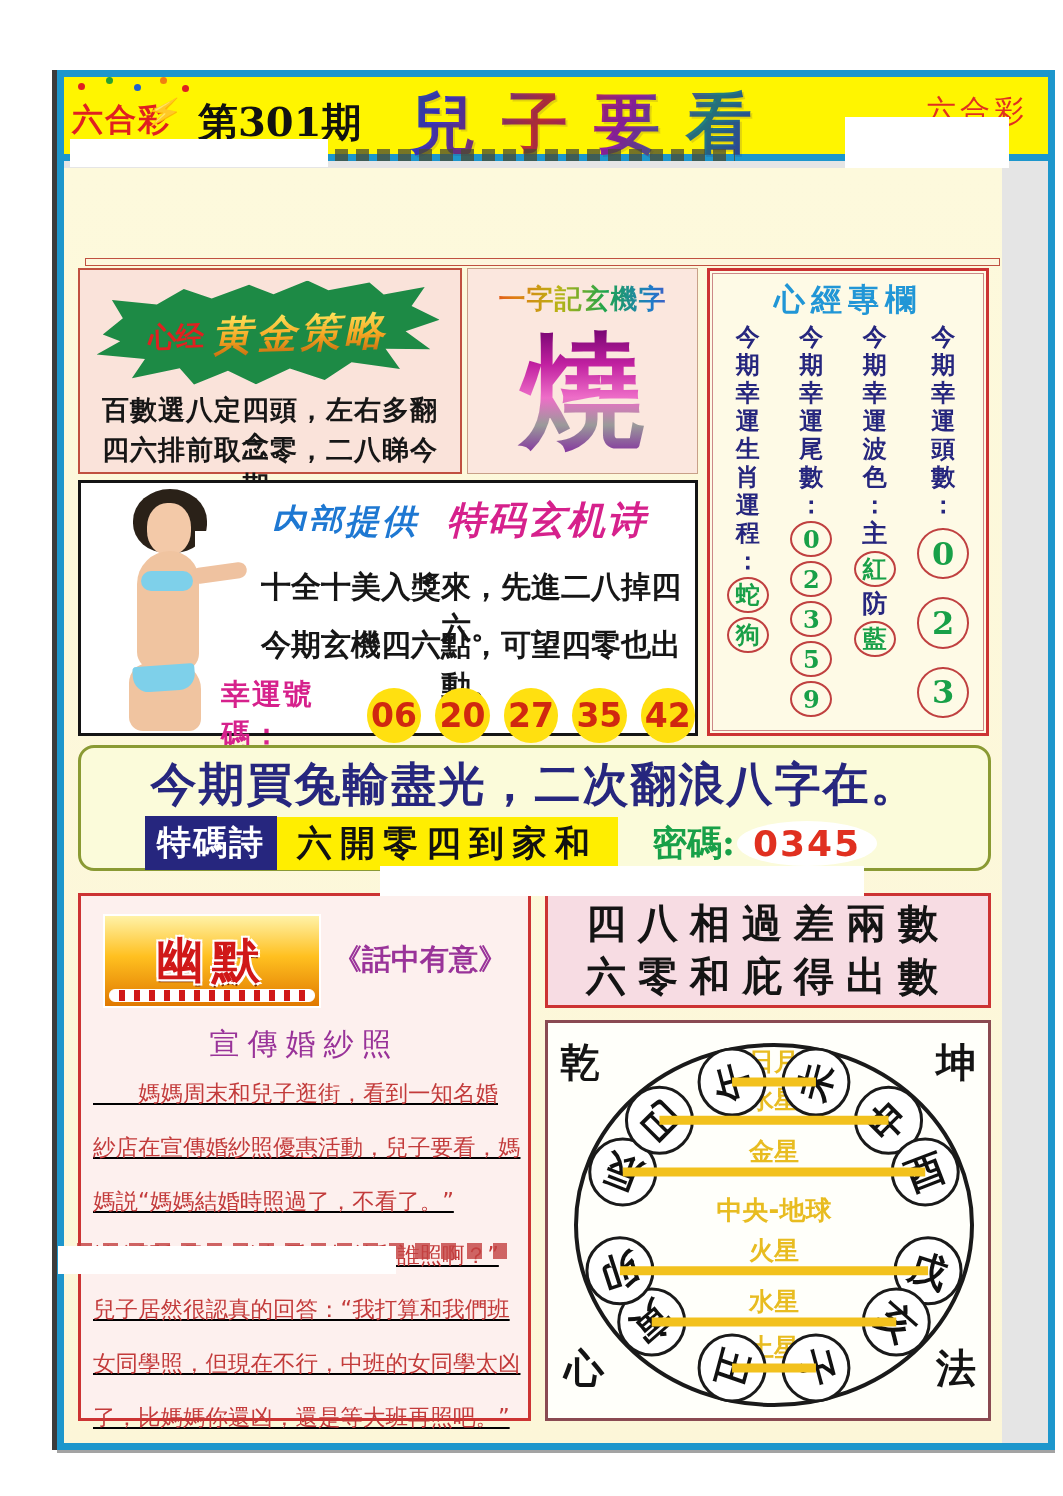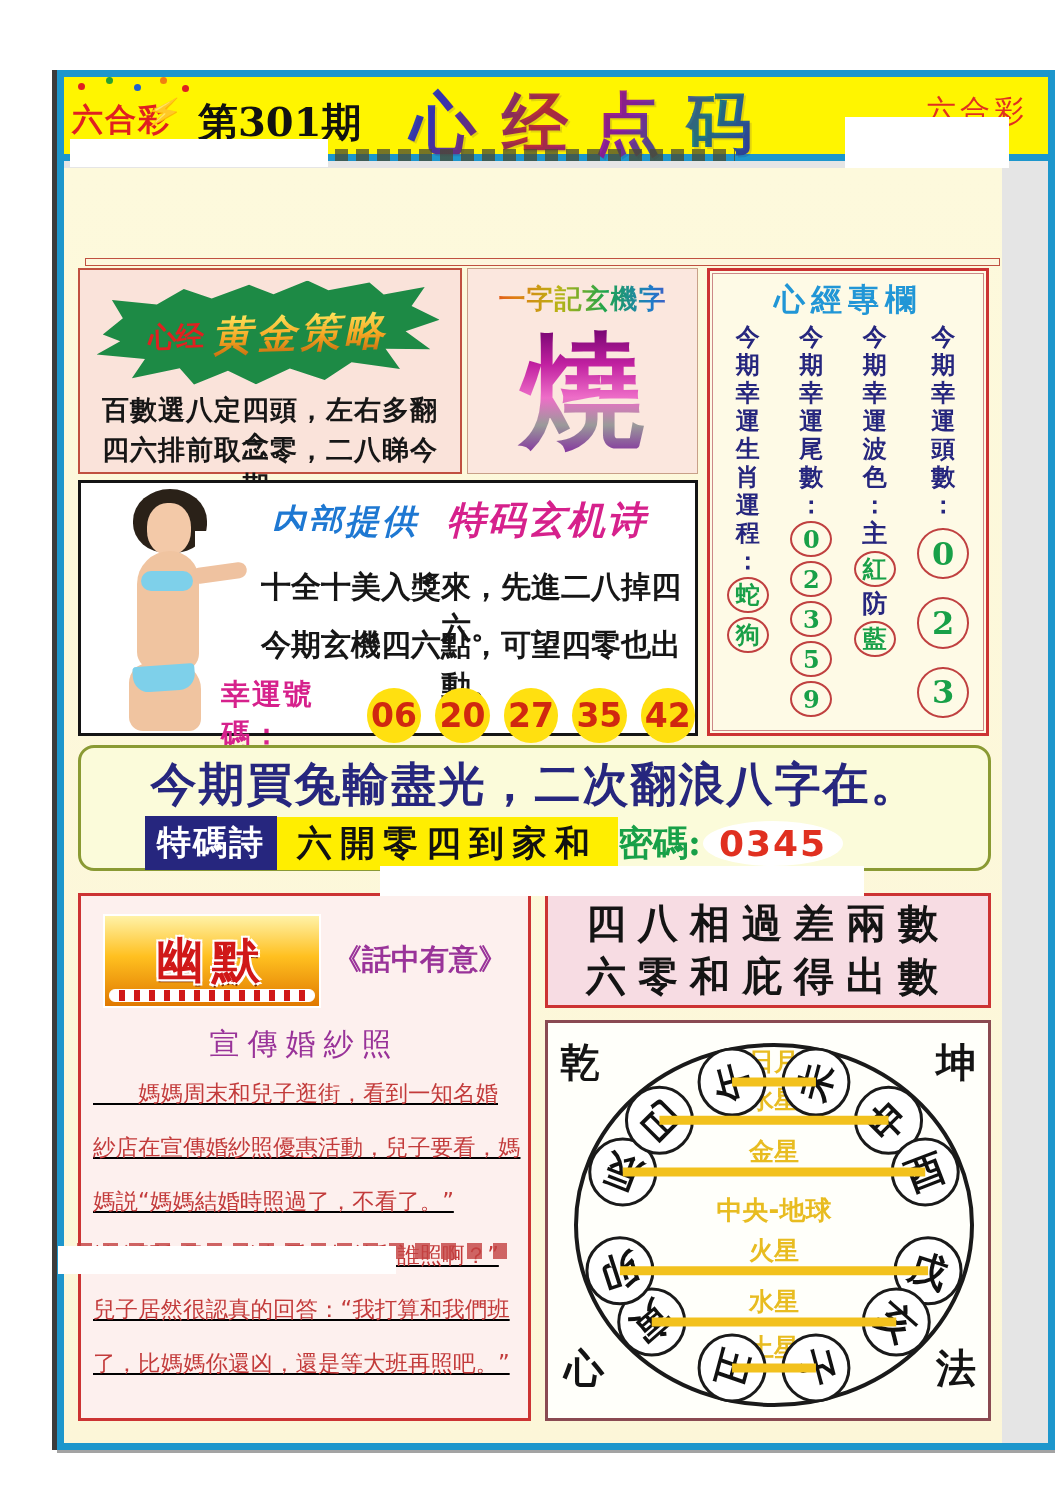--- a/index.html
+++ b/index.html
@@ -111,21 +111,21 @@
   
   .banner { left:14px; top:577px; width:913px; height:126px; background:#fbfbda;
             border:3px solid #8a9a33; border-radius:16px; }
   .banner-line { position:absolute; top:6px; width:100%; text-align:center; color:#26267e;
                  font-size:46px; font-weight:bold; letter-spacing:2px; }
   .banner-row { position:absolute; left:64px; top:68px; display:flex; align-items:center; }
   .sp-tag { background:#26267e; color:#ffffff; font-size:34px; font-weight:bold;
             padding:4px 12px; letter-spacing:2px; }
   .sp-poem { background:#ffee00; color:#111; font-size:35px; font-weight:bold;
              padding:3px 20px; letter-spacing:8px; }
-  .code-label { color:#18a048; font-size:35px; font-weight:bold; }
+  .code-label { margin-left:34px; color:#18a048; font-size:35px; font-weight:bold; }
   .code-value { margin-left:2px; background:#ffffff; border-radius:50%; padding:2px 16px;
                 color:#e03020; font-size:36px; font-weight:bold; letter-spacing:2px; }
 
   
   .humor { left:14px; top:725px; width:453px; height:528px; background:#fdf0ee;
            border:3px solid #cc3333; }
   .humor-logo { position:absolute; left:22px; top:18px; width:218px; height:94px;
                 background:linear-gradient(180deg,#fff2a8 0%,#ffc020 45%,#e07800 100%);
                 border:2px solid #ffffff; display:flex; align-items:center; justify-content:center; }
   .humor-logo-text { color:#d01818; font-size:48px; font-weight:bold; letter-spacing:8px;
@@ -166,21 +166,21 @@
     <div class="logo serif">
       <span>六合彩</span>
       <span class="bolt">⚡</span>
       <span class="dot" style="left:6px;top:-16px;background:#e02020"></span>
       <span class="dot" style="left:34px;top:-22px;background:#2aa030"></span>
       <span class="dot" style="left:62px;top:-15px;background:#2060d0"></span>
       <span class="dot" style="left:88px;top:-22px;background:#f08010"></span>
       <span class="dot" style="left:110px;top:-14px;background:#e02020"></span>
     </div>
     <div class="issue serif">第301期</div>
-    <div class="main-title serif">心经点码</div>
+    <div class="main-title serif">兒子要看</div>
     <div class="brand-right">六合彩</div>
     <div class="patch" style="left:781px;top:40px;width:164px;height:51px;"></div>
     <div class="patch" style="left:6px;top:62px;width:258px;height:28px;"></div>
     <div class="smudge"></div>
   </div>
 
   <div class="content">
 
     <div class="box flatbox"></div>
 
@@ -298,20 +298,21 @@
         <span class="zigzag"></span>
       </div>
       <div class="humor-series serif">《話中有意》</div>
       <div class="humor-title">宣傳婚紗照</div>
       <div class="story">
           <p>　　媽媽周末和兒子逛街，看到一知名婚</p>
           <p>紗店在宣傳婚紗照優惠活動，兒子要看，媽</p>
           <p>媽説“媽媽結婚時照過了，不看了。”</p>
           <p>轉身問兒子，“你想看？打算和誰照啊？”</p>
           <p>兒子居然很認真的回答：“我打算和我們班</p>
+          <p>女同學照，但現在不行，中班的女同學太凶</p>
           <p>了，比媽媽你還凶，還是等大班再照吧。”</p>
         </div>
       <div class="frag"></div>
     </div>
     <div class="patch" style="left:-6px;top:1078px;width:338px;height:28px;"></div>
 
     <div class="box riddle">
       <div class="riddle-line serif">四八相過差兩數</div>
       <div class="riddle-line serif">六零和庇得出數</div>
     </div>

